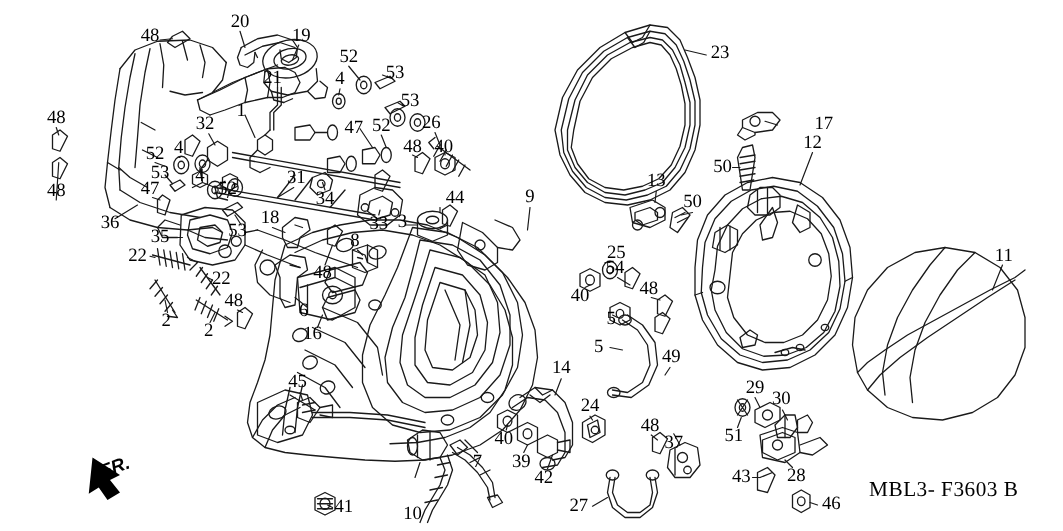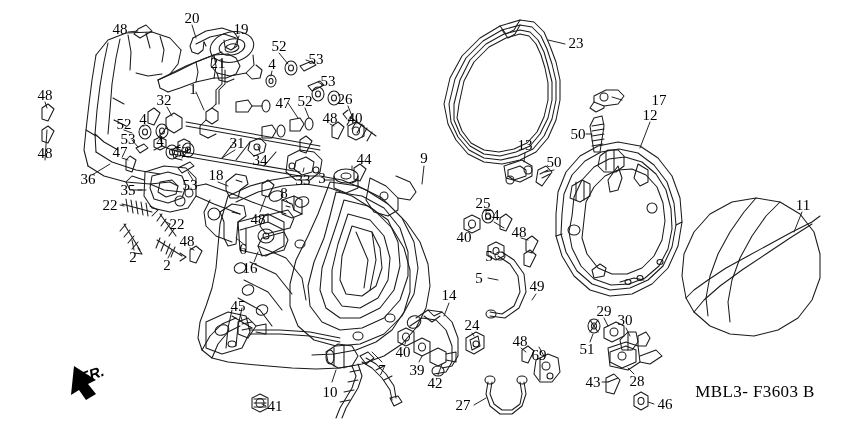--- a/index.html
+++ b/index.html
@@ -642,44 +642,44 @@
       <div class="lbl" style="left: 216px; top: 175px;">18</div>
       <div class="lbl" style="left: 284px; top: 193px;">8</div>
       <div class="lbl" style="left: 110px; top: 205px;">22</div>
       <div class="lbl" style="left: 177px; top: 224px;">22</div>
       <div class="lbl" style="left: 258px; top: 219px;">48</div>
       <div class="lbl" style="left: 243px; top: 249px;">6</div>
       <div class="lbl" style="left: 250px; top: 268px;">16</div>
       <div class="lbl" style="left: 187px; top: 241px;">48</div>
       <div class="lbl" style="left: 133px; top: 257px;">2</div>
       <div class="lbl" style="left: 167px; top: 265px;">2</div>
-      <div class="lbl" style="left: 483px; top: 203px; font-family: Liberation Serif, serif;">25</div>
+      <div class="lbl" style="left: 493px; top: 203px; font-family: Liberation Serif, serif;">25</div>
       <div class="lbl" style="left: 492px; top: 215px;">54</div>
       <div class="lbl" style="left: 464px; top: 237px;">40</div>
       <div class="lbl" style="left: 519px; top: 232px;">48</div>
       <div class="lbl" style="left: 489px; top: 256px;">5</div>
       <div class="lbl" style="left: 537px; top: 286px;">49</div>
       <div class="lbl" style="left: 479px; top: 278px;">5</div>
       <div class="lbl" style="left: 631px; top: 100px; margin-left: 28px;">17</div>
       <div class="lbl" style="left: 578px; top: 134px;">50</div>
       <div class="lbl" style="left: 576px; top: 43px;">23</div>
       <div class="lbl" style="left: 650px; top: 115px;">12</div>
       <div class="lbl" style="left: 803px; top: 205px;">11</div>
       <div class="lbl" style="left: 604px; top: 311px;">29</div>
       <div class="lbl" style="left: 625px; top: 320px;">30</div>
       <div class="lbl" style="left: 587px; top: 349px;">51</div>
       <div class="lbl" style="left: 637px; top: 381px;">28</div>
       <div class="lbl" style="left: 593px; top: 382px; text-align: right;">43</div>
       <div class="lbl" style="left: 665px; top: 404px;">46</div>
       <div class="lbl" style="left: 238px; top: 306px;">45</div>
       <div class="lbl" style="left: 275px; top: 406px; text-align: right;">41</div>
-      <div class="lbl" style="left: 330px; top: 392px; text-align: right;">10</div>
+      <div class="lbl" style="left: 330px; top: 412px; text-align: right;">10</div>
       <div class="lbl" style="left: 382px; top: 370px;">7</div>
       <div class="lbl" style="left: 449px; top: 295px;">14</div>
       <div class="lbl" style="left: 472px; top: 325px;">24</div>
       <div class="lbl" style="left: 403px; top: 352px;">40</div>
       <div class="lbl" style="left: 417px; top: 370px;">39</div>
       <div class="lbl" style="left: 435px; top: 383px;">42</div>
       <div class="lbl" style="left: 520px; top: 341px;">48</div>
-      <div class="lbl" style="left: 539px; top: 355px;">69</div>
+      <div class="lbl" style="left: 539px; top: 355px;">37</div>
       <div class="lbl" style="left: 463px; top: 405px;">27</div>
     </div>
 </div>
 
 </body></html>

